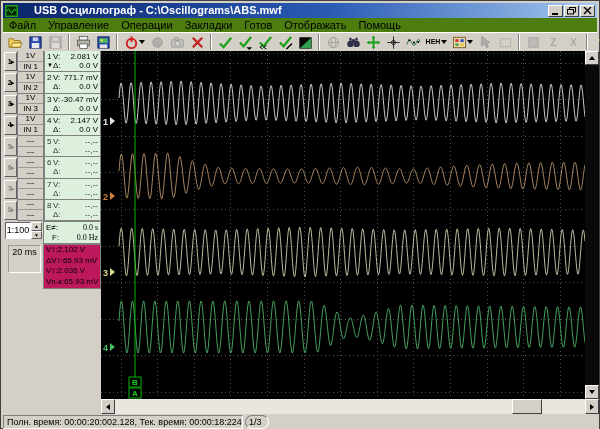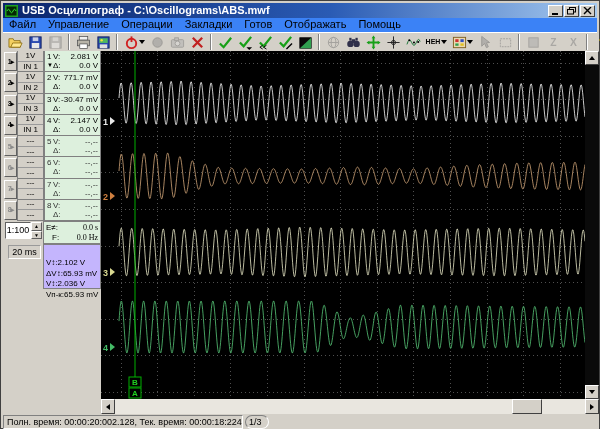--- a/index.html
+++ b/index.html
@@ -5,26 +5,26 @@
   html,body{margin:0;padding:0;}
   body{width:600px;height:429px;overflow:hidden;font-family:"Liberation Sans",sans-serif;background:#d4d0c8;position:relative;}
   *{box-sizing:border-box;}
   .window{position:absolute;inset:0;border:1px solid #404040;background:#d4d0c8;}
 
   
   .titlebar{position:absolute;left:2px;top:2px;right:2px;height:15px;
     background:linear-gradient(90deg,#0a246a 0%,#2a5bb4 55%,#a6caf0 100%);
     display:flex;align-items:center;padding:0 2px;}
   .app-icon{width:13px;height:12px;flex:0 0 auto;}
-  .title-text{color:#fff;font-weight:bold;font-size:11px;margin-left:4px;flex:1;white-space:nowrap;overflow:hidden;line-height:13px;}
+  .title-text{color:#fff;font-weight:bold;font-size:11px;margin-left:16px;flex:1;white-space:nowrap;overflow:hidden;line-height:13px;}
   .win-btn{width:15px;height:12px;background:#d4d0c8;border:1px solid;border-color:#fff #404040 #404040 #fff;
     margin-left:1px;display:flex;align-items:center;justify-content:center;flex:0 0 auto;}
 
   
-  .menubar{position:absolute;left:2px;top:17px;right:2px;height:14px;display:flex;font-size:11px;background:#3b82f6;}
+  .menubar{position:absolute;left:2px;top:17px;right:2px;height:14px;display:flex;align-items:center;font-size:11px;background:#4d7c0f;}
   .menu-item{padding:0 6px;line-height:13px;color:#000;}
 
   
   .toolbar{position:absolute;left:2px;top:31px;right:2px;height:19px;display:flex;align-items:center;background:#d4d0c8;border-top:1px solid #fff;padding-left:2px;}
   .tb-btn{width:20px;height:18px;display:flex;align-items:center;justify-content:center;flex:0 0 auto;}
   .tb-btn.disabled{opacity:.5;filter:grayscale(1);}
   .tb-dd{width:0;height:0;border-left:3px solid transparent;border-right:3px solid transparent;border-top:4px solid #000;margin:0 2px 0 -2px;flex:0 0 auto;}
   .tb-sep{width:2px;height:16px;border-left:1px solid #808080;border-right:1px solid #fff;margin:0 3px;flex:0 0 auto;}
   .tb-label{font-size:7px;font-weight:bold;line-height:8px;}
 
@@ -43,29 +43,29 @@
   .ch-read .ln{display:flex;line-height:9px;white-space:nowrap;}
   .ch-read .num{width:6px;flex:0 0 auto;}
   .ch-read .lbl{flex:0 0 auto;}
   .ch-read .val{margin-left:auto;}
   .ch-read .sel{width:6px;font-size:6px;flex:0 0 auto;}
   .ch-read.disabled{color:#333;}
 
   .ef-box{position:absolute;left:40px;top:170px;width:58px;height:23px;background:#ddf0dd;border:1px solid #808080;font-size:8px;padding:1px 2px;}
   .ef-box .ln{display:flex;line-height:10px;}
   .ef-box .val{margin-left:auto;font-family:Liberation Serif, serif;}
-  .meas-box{position:absolute;left:40px;top:193px;width:58px;height:45px;background:#c4b5fd;border:1px solid #808080;font-size:8px;padding:13px 2px;}
+  .meas-box{position:absolute;left:40px;top:193px;width:58px;height:45px;background:#be185d;border:1px solid #808080;font-size:8px;padding:0 2px;}
   .meas-box .ln{line-height:10.5px;white-space:nowrap;}
 
   .spinner{position:absolute;left:2px;top:171px;width:37px;height:17px;display:flex;}
   .spin-val{flex:1;background:#fff;border:1px solid;border-color:#606060 #fff #fff #606060;font-size:9px;text-align:center;line-height:15px;}
   .spin-btns{width:11px;display:flex;flex-direction:column;}
   .spin-btn{flex:1;background:#d4d0c8;border:1px solid;border-color:#fff #606060 #606060 #fff;position:relative;}
   .spin-btn span{position:absolute;left:50%;top:50%;transform:translate(-50%,-50%);font-size:5px;line-height:5px;}
-  .timebase{position:absolute;left:5px;top:194px;width:33px;height:14px;font-size:9px;text-align:center;line-height:13px;
+  .timebase{position:absolute;left:5px;top:194px;width:33px;height:28px;font-size:9px;text-align:center;line-height:13px;
     border:1px solid;border-color:#9a9a9a #fff #fff #9a9a9a;}
 
   .plot-wrap{position:relative;width:484px;height:348px;background:#000;flex:0 0 auto;}
   .vscroll{width:14px;height:348px;display:flex;flex-direction:column;background:#0a0a0a;flex:0 0 auto;}
   .vs-btn{height:14px;background:#d4d0c8;border:1px solid;border-color:#fff #404040 #404040 #fff;
     display:flex;align-items:center;justify-content:center;flex:0 0 auto;}
   .vs-track{flex:1;background:#0a0a0a;}
   .arrow-glyph{width:0;height:0;}
   .a-up{border-left:3px solid transparent;border-right:3px solid transparent;border-bottom:4px solid #000;}
   .a-down{border-left:3px solid transparent;border-right:3px solid transparent;border-top:4px solid #000;}

